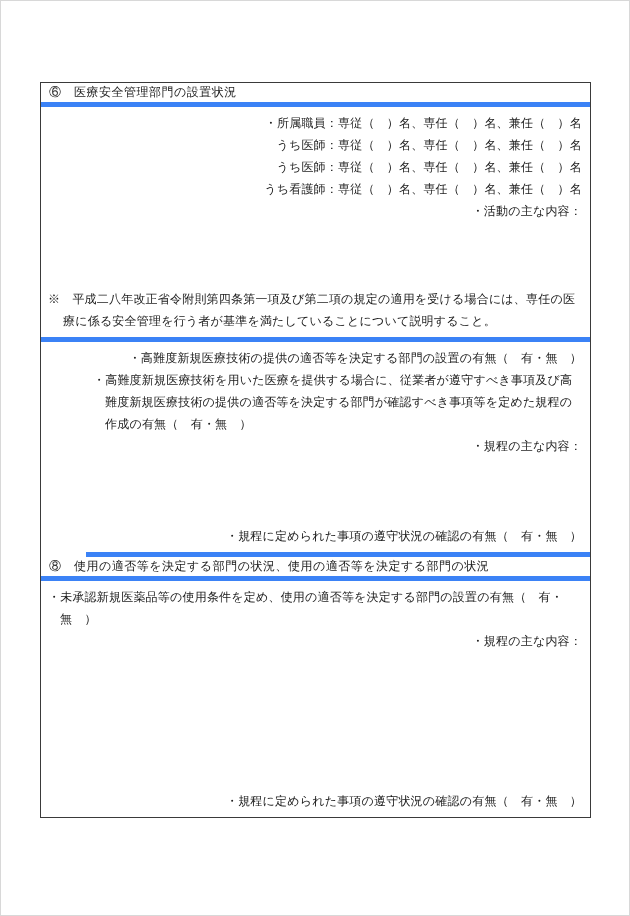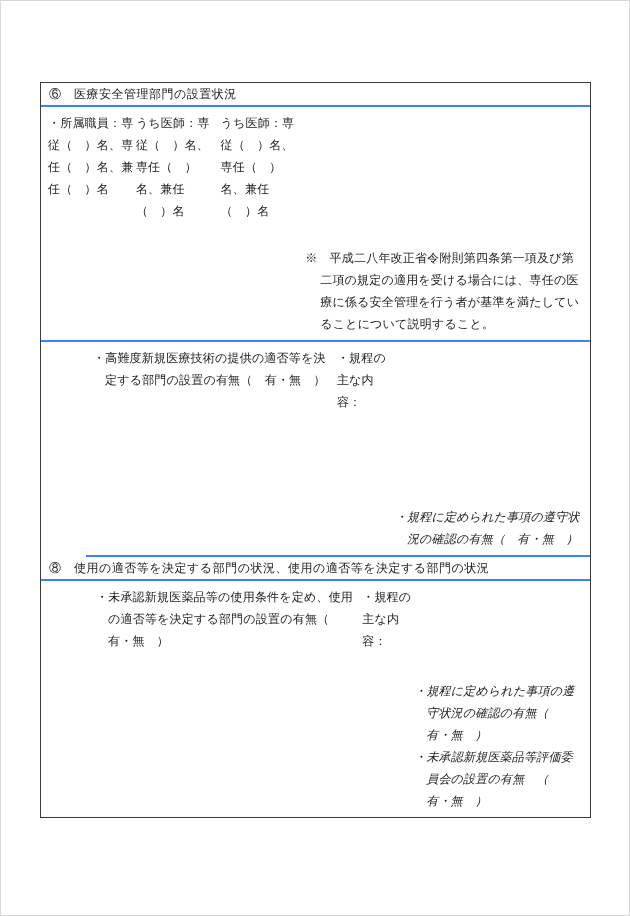--- a/index.html
+++ b/index.html
@@ -20,21 +20,21 @@
 
   .doc-table {
     position: absolute;
     left: 40px;
     top: 82px;
     width: 551px;
     border: 1px solid #3a3a3a;
     background: #ffffff;
   }
 
-  .row { border-bottom: 2px solid #3b82f6; }
+  .row { border-bottom: 5px solid #3b82f6; }
   .row:last-child { border-bottom: none; }
 
   .hdr {
     display: flex;
     align-items: stretch;
     height: 24px;
     font-size: 12px;
   }
   .hdr-title {
     flex: 1;
@@ -52,66 +52,69 @@
     align-items: center;
     justify-content: center;
     letter-spacing: 1px;
   }
 
   .content {
     font-size: 12px;
     line-height: 22px;
     padding: 5px 8px 5px 7px;
     display: flex;
-    flex-direction: row;
+    flex-direction: column;
     letter-spacing: 0.2px;
+    align-items: flex-end;
   }
   .c6 { height: 235px; }
   .c7 { height: 215px; margin-left: 45px; }
-  .c8 { height: 236px; margin-left: 48px; }
+  .c8 { height: 236px; }
 
   .line { }
   .indent { }
   .hang { padding-left: 12px; text-indent: -12px; }
   .note { margin-top: auto; padding-left: 15px; text-indent: -15px; }
-  .bottom-group { margin-top: auto; font-style: italic; }
+  .bottom-group { margin-top: auto; }
 </style>
 </head>
 <body>
 
 <div class="page">
   <div class="doc-table">
 
     <div class="row hdr">
       <div class="hdr-title">⑥　医療安全管理部門の設置状況</div>
     </div>
 
     <div class="row content c6">
       <div class="line">・所属職員：専従（　）名、専任（　）名、兼任（　）名</div>
       <div class="line indent">うち医師：専従（　）名、専任（　）名、兼任（　）名</div>
       <div class="line indent">うち医師：専従（　）名、専任（　）名、兼任（　）名</div>
+      <div class="line indent">うち看護師：専従（　）名、専任（　）名、兼任（　）名</div>
+      <div class="line">・活動の主な内容：</div>
       <div class="note">※　平成二八年改正省令附則第四条第一項及び第二項の規定の適用を受ける場合には、専任の医療に係る安全管理を行う者が基準を満たしていることについて説明すること。</div>
     </div>
 
 
     <div class="row content c7">
       <div class="line hang">・高難度新規医療技術の提供の適否等を決定する部門の設置の有無（　有・無　）</div>
+      <div class="line hang">・高難度新規医療技術を用いた医療を提供する場合に、従業者が遵守すべき事項及び高難度新規医療技術の提供の適否等を決定する部門が確認すべき事項等を定めた規程の作成の有無（　有・無　）</div>
       <div class="line">・規程の主な内容：</div>
       <div class="bottom-group">
         <div class="line hang">・規程に定められた事項の遵守状況の確認の有無（　有・無　）</div>
       </div>
     </div>
 
     <div class="row hdr">
       <div class="hdr-title">⑧　使用の適否等を決定する部門の状況、使用の適否等を決定する部門の状況</div>
     </div>
 
     <div class="row content c8">
       <div class="line hang">・未承認新規医薬品等の使用条件を定め、使用の適否等を決定する部門の設置の有無（　有・無　）</div>
       <div class="line">・規程の主な内容：</div>
       <div class="bottom-group">
         <div class="line hang">・規程に定められた事項の遵守状況の確認の有無（　有・無　）</div>
-        <div class="line hang">・未承認新規医薬品等評価委員会の設置の有無　（　有・無　）</div>
       </div>
     </div>
 
   </div>
 </div>
 
 </body></html>

